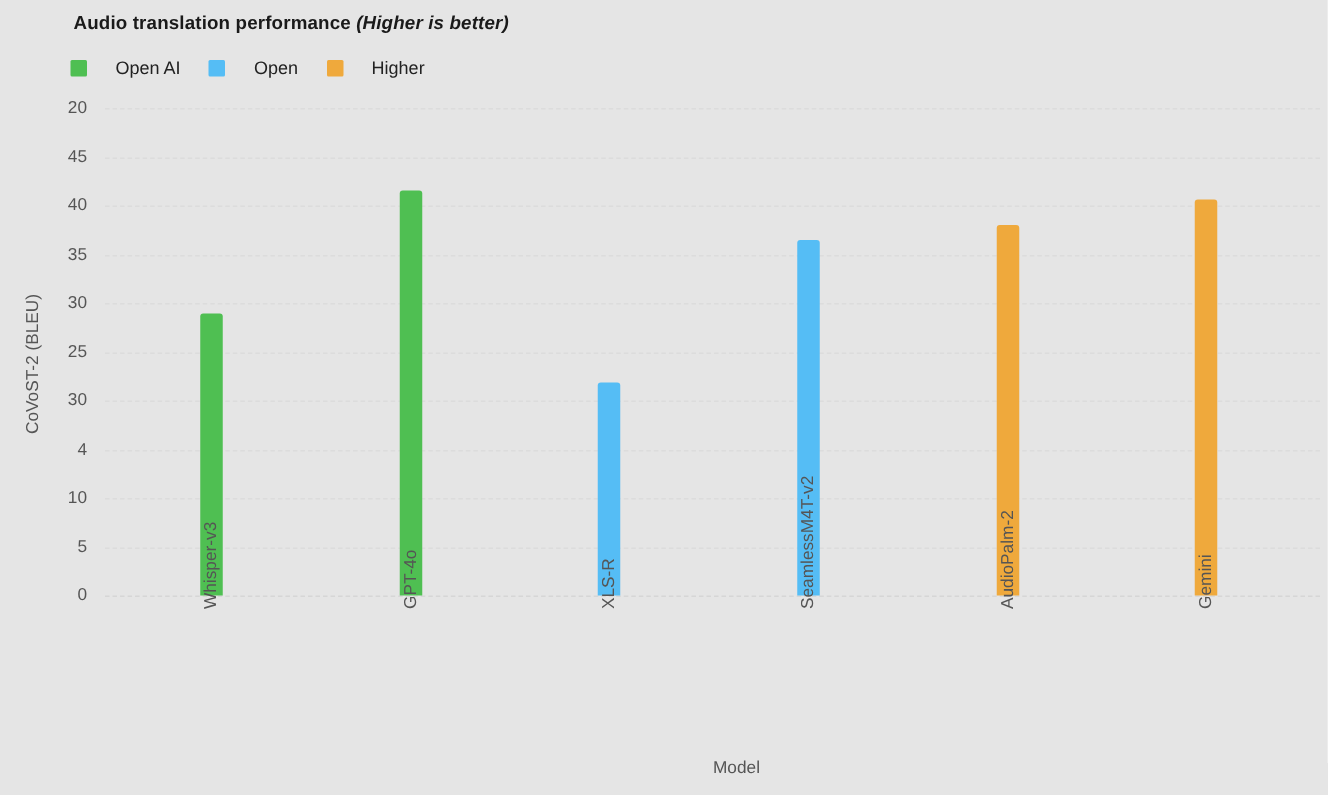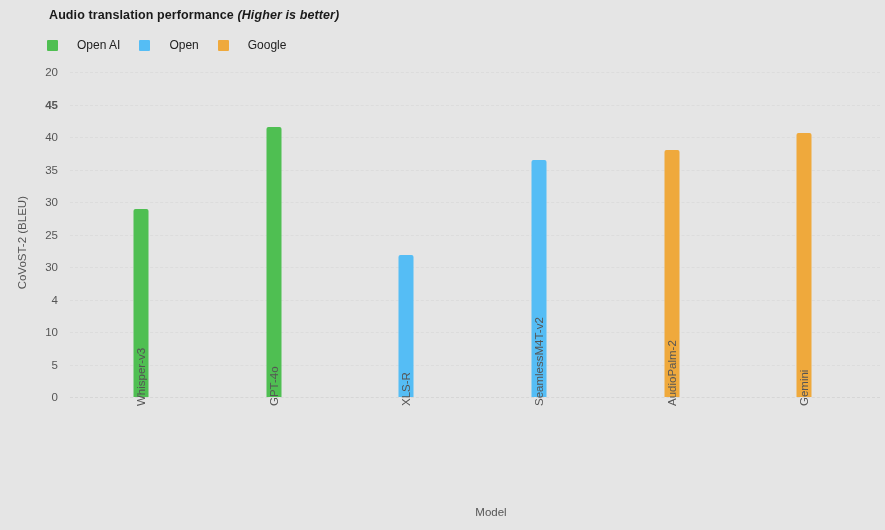--- a/index.html
+++ b/index.html
@@ -151,29 +151,29 @@
       <div class="legend-item">
         <span class="legend-swatch" style="background: rgb(79, 191, 82);"></span>
         <span class="legend-label">Open AI</span>
       </div>
       <div class="legend-item">
         <span class="legend-swatch" style="background: rgb(85, 189, 245);"></span>
         <span class="legend-label">Open</span>
       </div>
       <div class="legend-item">
         <span class="legend-swatch" style="background: rgb(239, 169, 60);"></span>
-        <span class="legend-label">Google</span>
+        <span class="legend-label">Higher</span>
       </div>
     </div>
 
   <div id="plot">
       <div class="gridline" style="top: 0px;"></div>
       <div class="ytick" style="top: 0px;">20</div>
       <div class="gridline" style="top: 32.5px;"></div>
-      <div class="ytick" style="top: 32.5px; font-weight: bold;">45</div>
+      <div class="ytick" style="top: 32.5px;">45</div>
       <div class="gridline" style="top: 65px;"></div>
       <div class="ytick" style="top: 65px;">40</div>
       <div class="gridline" style="top: 97.5px;"></div>
       <div class="ytick" style="top: 97.5px;">35</div>
       <div class="gridline" style="top: 130px;"></div>
       <div class="ytick" style="top: 130px;">30</div>
       <div class="gridline" style="top: 162.5px;"></div>
       <div class="ytick" style="top: 162.5px;">25</div>
       <div class="gridline" style="top: 195px;"></div>
       <div class="ytick" style="top: 195px;">30</div>

